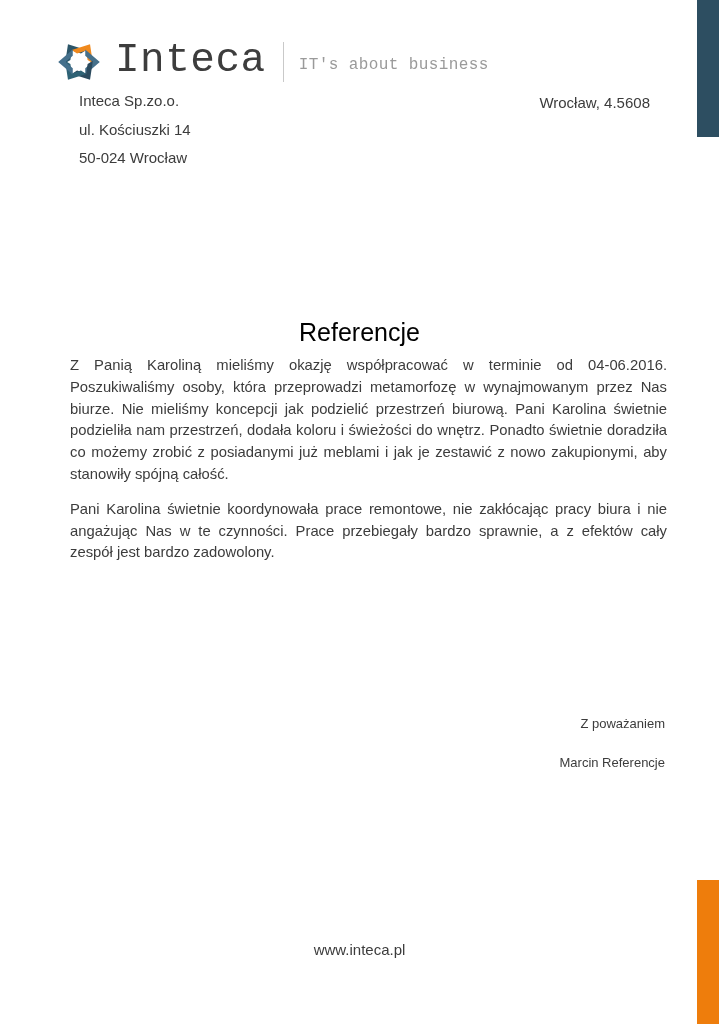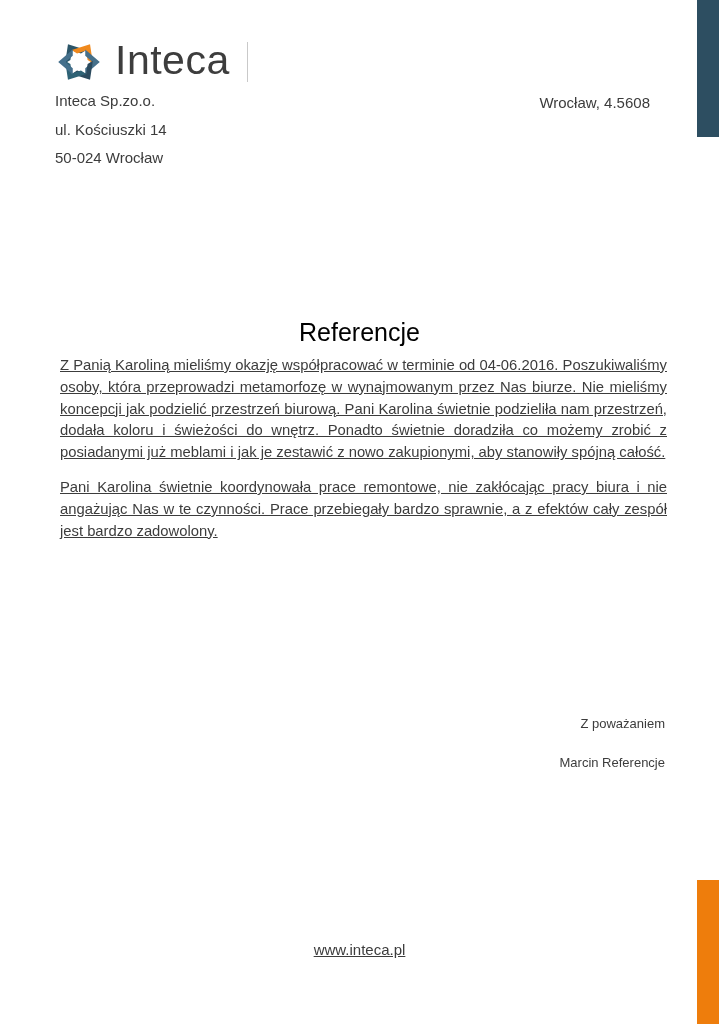--- a/index.html
+++ b/index.html
@@ -17,55 +17,55 @@
     position:absolute;top:0;right:0;width:22px;height:137px;
     background:#2d4e61;
   }
   .bar-bottom-right{
     position:absolute;top:880px;right:0;width:22px;height:144px;
     background:#ee7d0c;
   }
   
   .logo{
     position:absolute;left:53px;top:34px;
-    display:flex;align-items:center;
+    display:flex;align-items:center;font-family:Liberation Mono, monospace;
   }
   .logo-icon{width:52px;height:56px;margin-right:10px;}
   .logo-text{
     font-size:41px;color:#3d3d3d;letter-spacing:0.5px;line-height:1;
     padding-bottom:4px;
   }
   .logo-divider{
     width:1px;height:40px;background:#c9c9c9;margin:0 15px 0 17px;
   }
   .logo-tagline{
     font-size:16px;color:#9a9a9a;letter-spacing:0.4px;padding-top:6px;
   }
   
   .address{position:absolute;left:55px;top:93px;font-size:15px;}
-  .address div{margin-bottom:13.5px;line-height:15px;}
+  .address div{margin-bottom:13.5px;line-height:15px;margin-left:24px;}
   .date{position:absolute;top:94px;right:69px;font-size:15px;}
   
   .title{
     position:absolute;top:318px;left:0;width:100%;
     text-align:center;font-size:25px;color:#000000;
   }
   .body-text{
     position:absolute;left:52px;top:355px;width:615px;
     font-size:14.8px;line-height:21.8px;
   }
-  .body-text p{margin:0 0 13px 8px;text-align:justify;text-decoration:underline;}
+  .body-text p{margin:0 0 13px 18px;text-align:justify;}
   .body-text p.gap-below{margin-bottom:37px;}
   .signature{
     position:absolute;right:54px;top:716px;text-align:right;font-size:13px;
   }
   .signature .closing{margin-bottom:24px;}
   .footer{
     position:absolute;top:941px;left:0;width:100%;
-    text-align:center;font-size:15px;color:#3c3c3c;text-decoration:underline;
+    text-align:center;font-size:15px;color:#3c3c3c;
   }
 </style>
 </head>
 <body>
 
 <div class="page">
 
   <div class="bar-top-right"></div>
   <div class="bar-bottom-right"></div>
 
@@ -88,20 +88,21 @@
         <g transform="rotate(212 50 50)">
           <path d="M26,38 L50,10 L74,38 L62,38 L50,24 L38,38 Z" fill="#2e6275"></path>
         </g>
         <g transform="rotate(270 50 50)">
           <path d="M26,38 L50,10 L74,38 L62,38 L50,24 L38,38 Z" fill="#45708c"></path>
         </g>
       </svg>
     </span>
     <span class="logo-text">Inteca</span>
     <span class="logo-divider"></span>
+    <span class="logo-tagline">IT's about business</span>
   </div>
 
   <div class="address">
     <div>Inteca Sp.zo.o.</div>
     <div>ul. Kościuszki 14</div>
     <div>50-024 Wrocław</div>
   </div>
 
   <div class="date">Wrocław, 4.5608</div>
 

